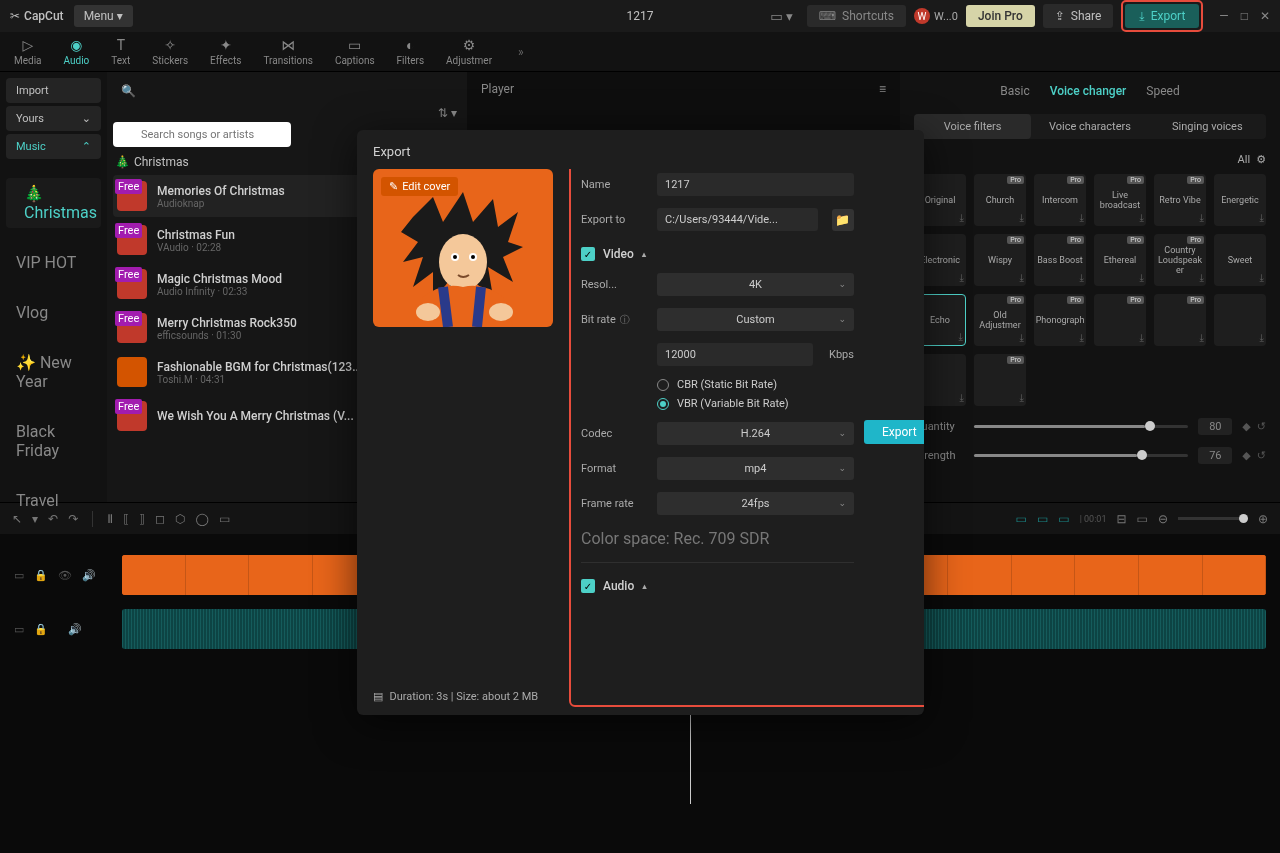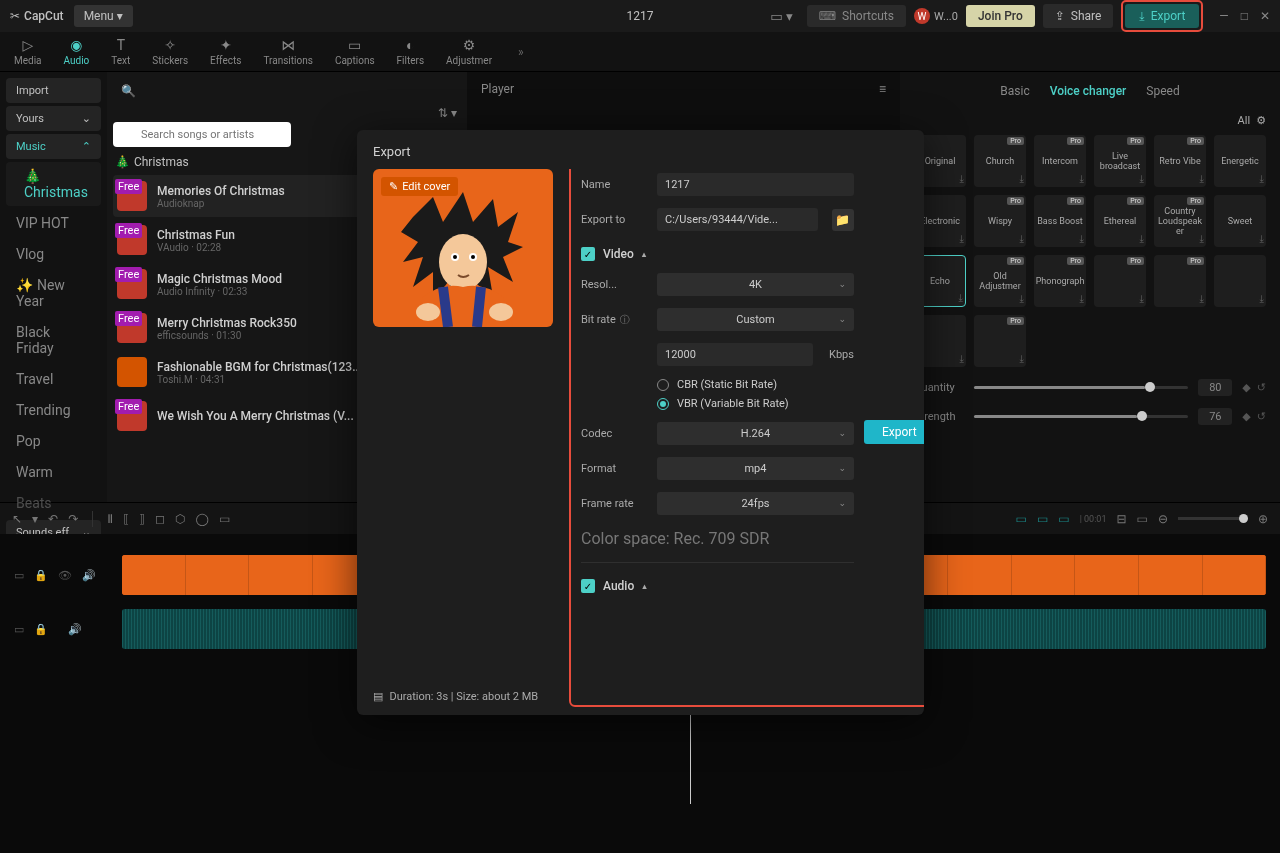--- a/index.html
+++ b/index.html
@@ -25,21 +25,21 @@
 .tooltabs { height:40px; background:#121212; display:flex; align-items:center; padding:0 14px; gap:22px; border-bottom:1px solid #000; }
 .tooltabs .tab { display:flex; flex-direction:column; align-items:center; gap:2px; color:#888; font-size:10px; cursor:pointer; }
 .tooltabs .tab.active { color:#4dd0c7; }
 .tooltabs .tab .ico { font-size:14px; height:16px; }
 
 
 .main { display:flex; height:430px; }
 .leftcol { width:467px; background:#141414; display:flex; }
 .sidebar { width:107px; background:#121212; padding:6px; display:flex; flex-direction:column; gap:3px; }
 .sidebar .chip { background:#242424; color:#c0c0c0; padding:6px 10px; border-radius:4px; font-size:11px; display:flex; justify-content:space-between; align-items:center; }
-.sidebar .item { padding:6px 10px; color:#888; font-size:14px; border-radius:4px; cursor:pointer; }
+.sidebar .item { padding:6px 10px; color:#888; font-size:16px; border-radius:4px; cursor:pointer;margin-top:16px; }
 .sidebar .item.sel { color:#4dd0c7; background:#1a1a1a; }
 .sidebar .item.sub { padding-left:18px; }
 .sidebar .bottom-chip { margin-top:auto; }
 
 .songcol { flex:1; background:#161616; padding:6px; overflow:hidden; }
 .searchrow { display:flex; align-items:center; gap:6px; margin-bottom:4px; }
 .searchbox { flex:1; background:#ffffff; border:none; border-radius:4px; padding:6px 10px 6px 28px; color:#888; font-size:11px;margin-top:44px; }
 .search-wrap { position:relative; flex:1; }
 .search-wrap .sicon { position:absolute; left:8px; top:6px; color:#666; }
 .filter-btn { color:#888; padding:4px; }
@@ -315,20 +315,25 @@
     </div>
     <div class="player-canvas"></div>
   </div>
 
   <div class="rightcol">
     <div class="right-tabs">
       <div class="rt">Basic</div>
       <div class="rt active">Voice changer</div>
       <div class="rt">Speed</div>
     </div>
+    <div class="sub-tabs">
+      <div class="st active">Voice filters</div>
+      <div class="st">Voice characters</div>
+      <div class="st">Singing voices</div>
+    </div>
     <div class="all-row">
         <span>All</span>
         <span>⚙</span>
       </div>
     <div class="fx-grid" id="fxgrid">
         <div class="fx">
           <span>Original</span>
           <span class="dl">⤓</span>
         </div>
         <div class="fx">

